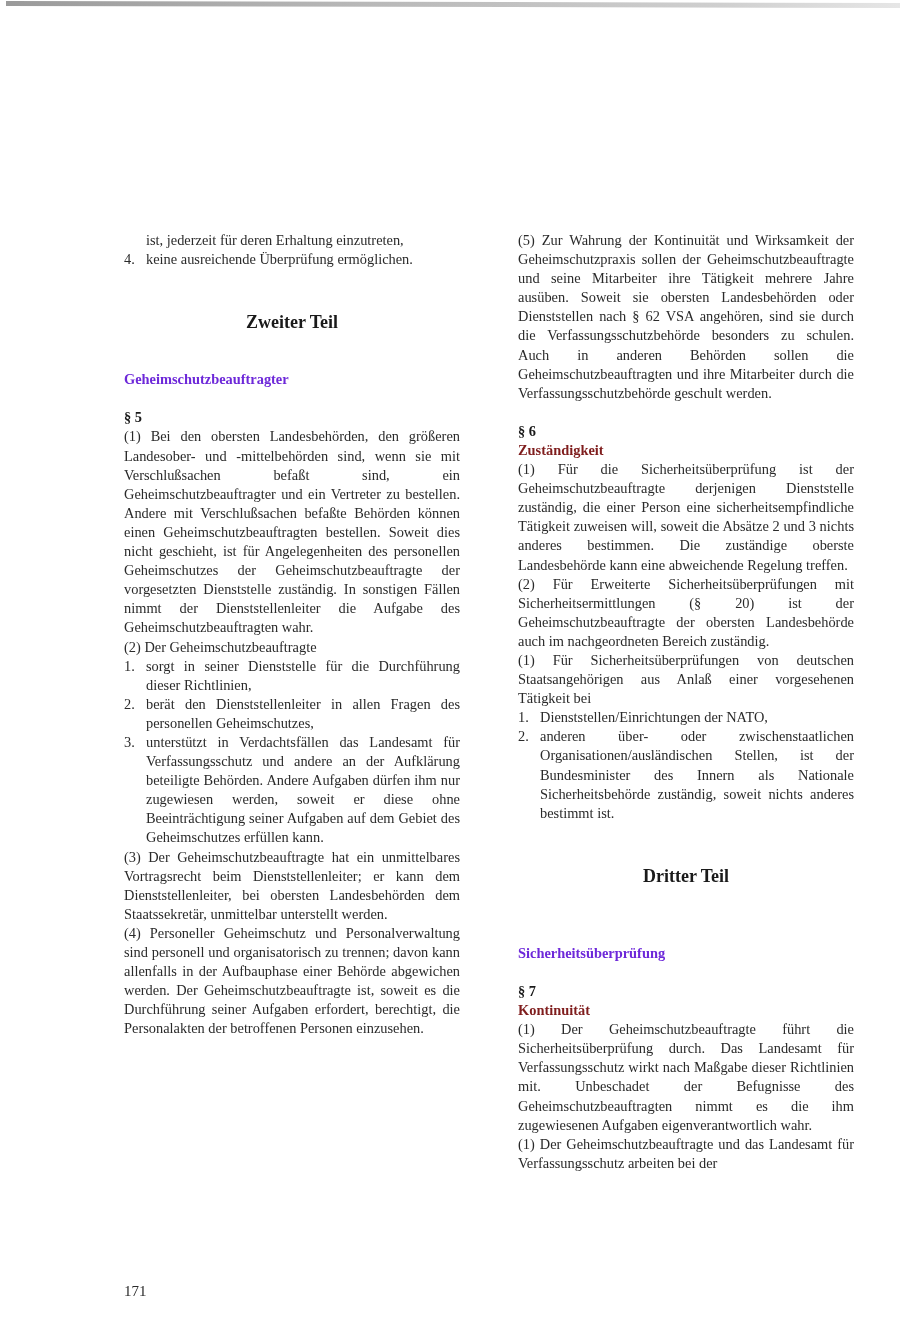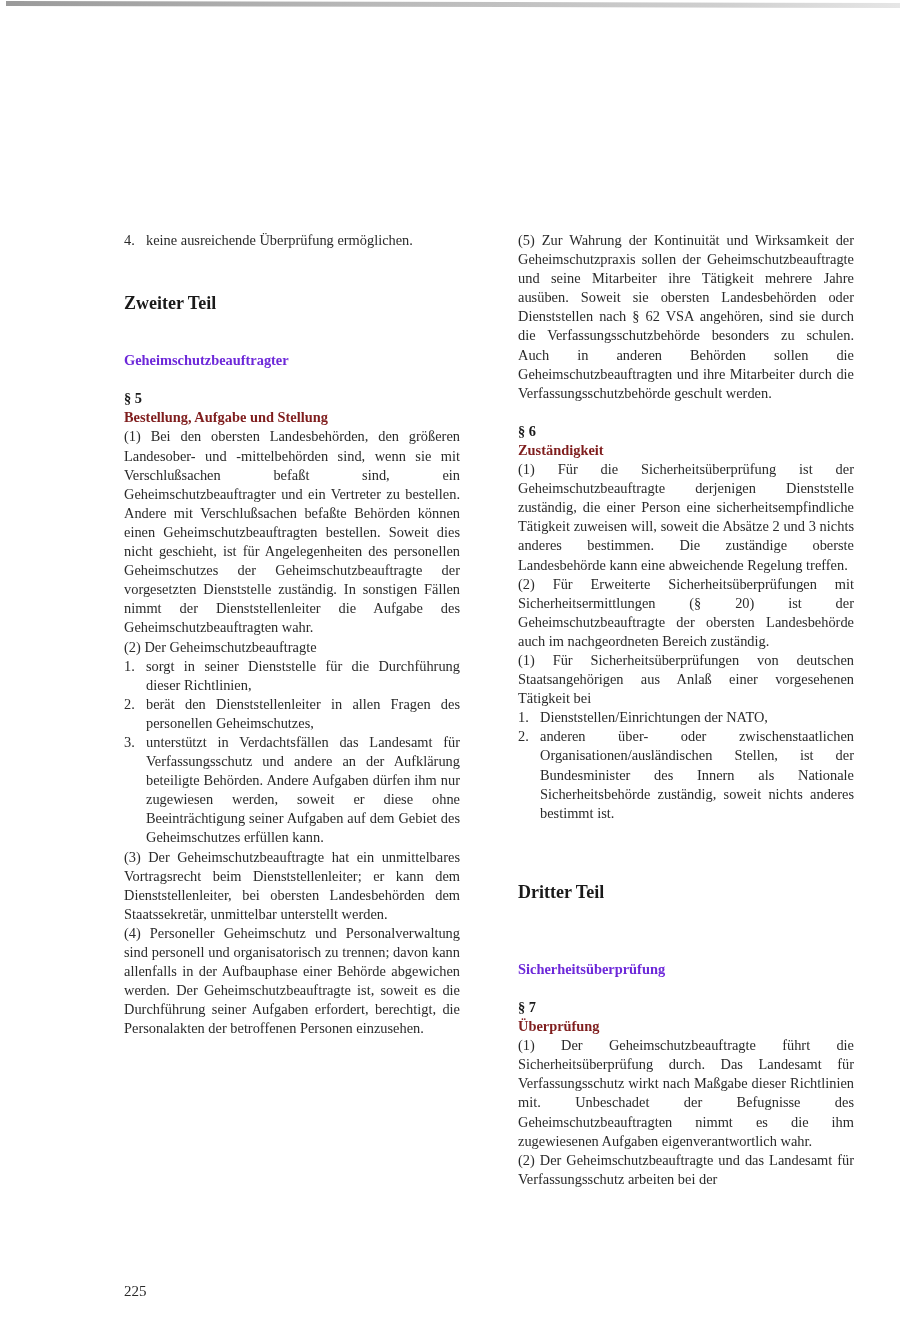--- a/index.html
+++ b/index.html
@@ -15,51 +15,54 @@
   }
   .col {
     position: absolute; top: 231px; width: 336px;
     font-size: 14.4px; line-height: 19.1px; text-align: justify;
     hyphens: none;
   }
   .col-left { left: 124px; }
   .col-right { left: 518px; }
   p { margin: 0; }
   .part-title {
-    font-weight: bold; font-size: 18px;
+    text-align: center; font-weight: bold; font-size: 18px;
     color: #1a1a1a; margin: 0;
   }
   .section-title { font-weight: bold; color: #6d28d9; }
   .para-sign { font-weight: bold; color: #1a1a1a; }
   .para-head { font-weight: bold; color: #7f1d1d; }
   .item { display: flex; }
   .item .num { width: 22px; flex: 0 0 22px; }
   .item .txt { flex: 1; text-align: justify; }
   .page-number {
     position: absolute; left: 124px; top: 1283px;
     font-size: 15px; color: #2a2a2a;
   }
 </style>
 </head>
 <body>
 
 <div class="top-edge"></div>
 
 <div class="col col-left">
   <div class="item">
+    <span class="num"></span>
+    <span class="txt">ist, jederzeit für deren Erhaltung einzutreten,</span>
+  </div>
+  <div class="item">
     <span class="num">4.</span>
     <span class="txt">keine ausreichende Überprüfung ermöglichen.</span>
   </div>
 
   <h2 class="part-title" style="margin-top:44px;">Zweiter Teil</h2>
 
   <p class="section-title" style="margin-top:38px;">Geheimschutzbeauftragter</p>
 
   <p class="para-sign" style="margin-top:19px;">§ 5</p>
-  <p class="para-head">Bestellung, Aufgabe und Stellung</p>
   <p>(1) Bei den obersten Landesbehörden, den größeren Landesober- und -mittelbehörden sind, wenn sie mit Verschlußsachen befaßt sind, ein Geheimschutzbeauftragter und ein Vertreter zu bestellen. Andere mit Verschlußsachen befaßte Behörden können einen Geheimschutzbeauftragten bestellen. Soweit dies nicht geschieht, ist für Angelegenheiten des personellen Geheimschutzes der Geheimschutzbeauftragte der vorgesetzten Dienststelle zuständig. In sonstigen Fällen nimmt der Dienststellenleiter die Aufgabe des Geheimschutzbeauftragten wahr.</p>
   <p>(2) Der Geheimschutzbeauftragte</p>
   <div class="item">
     <span class="num">1.</span>
     <span class="txt">sorgt in seiner Dienststelle für die Durchführung dieser Richtlinien,</span>
   </div>
   <div class="item">
     <span class="num">2.</span>
     <span class="txt">berät den Dienststellenleiter in allen Fragen des personellen Geheimschutzes,</span>
   </div>
@@ -81,23 +84,23 @@
   <p>(1) Für Sicherheitsüberprüfungen von deutschen Staatsangehörigen aus Anlaß einer vorgesehenen Tätigkeit bei</p>
   <div class="item">
     <span class="num">1.</span>
     <span class="txt">Dienststellen/Einrichtungen der NATO,</span>
   </div>
   <div class="item">
     <span class="num">2.</span>
     <span class="txt">anderen über- oder zwischenstaatlichen Organisationen/ausländischen Stellen, ist der Bundesminister des Innern als Nationale Sicherheitsbehörde zuständig, soweit nichts anderes bestimmt ist.</span>
   </div>
 
-  <h2 class="part-title" style="margin-top:60px;">Dritter Teil</h2>
+  <h2 class="part-title" style="margin-top:44px;">Dritter Teil</h2>
 
   <p class="section-title" style="margin-top:58px;">Sicherheitsüberprüfung</p>
 
   <p class="para-sign" style="margin-top:19px;">§ 7</p>
-  <p class="para-head">Überprüfung</p>
+  <p class="para-head">Kontinuität</p>
   <p>(1) Der Geheimschutzbeauftragte führt die Sicherheitsüberprüfung durch. Das Landesamt für Verfassungsschutz wirkt nach Maßgabe dieser Richtlinien mit. Unbeschadet der Befugnisse des Geheimschutzbeauftragten nimmt es die ihm zugewiesenen Aufgaben eigenverantwortlich wahr.</p>
-  <p>(2) Der Geheimschutzbeauftragte und das Landesamt für Verfassungsschutz arbeiten bei der</p>
+  <p>(1) Der Geheimschutzbeauftragte und das Landesamt für Verfassungsschutz arbeiten bei der</p>
 </div>
 
-<div class="page-number">225</div>
+<div class="page-number">171</div>
 
 </body></html>

